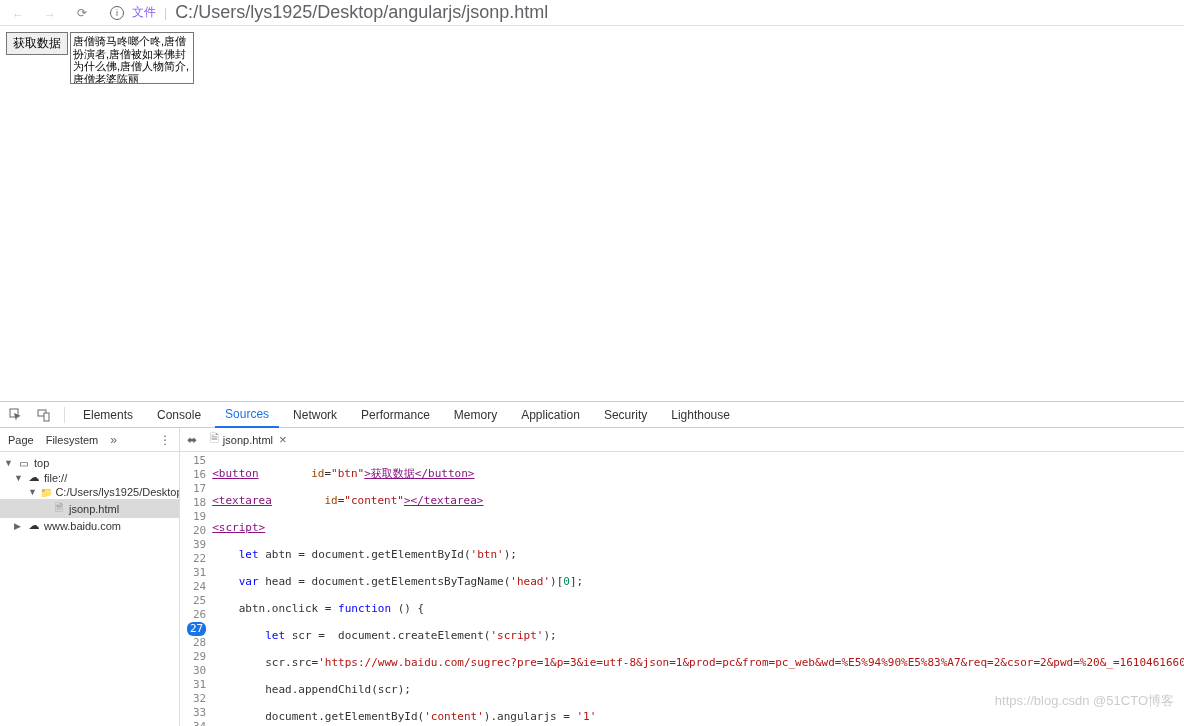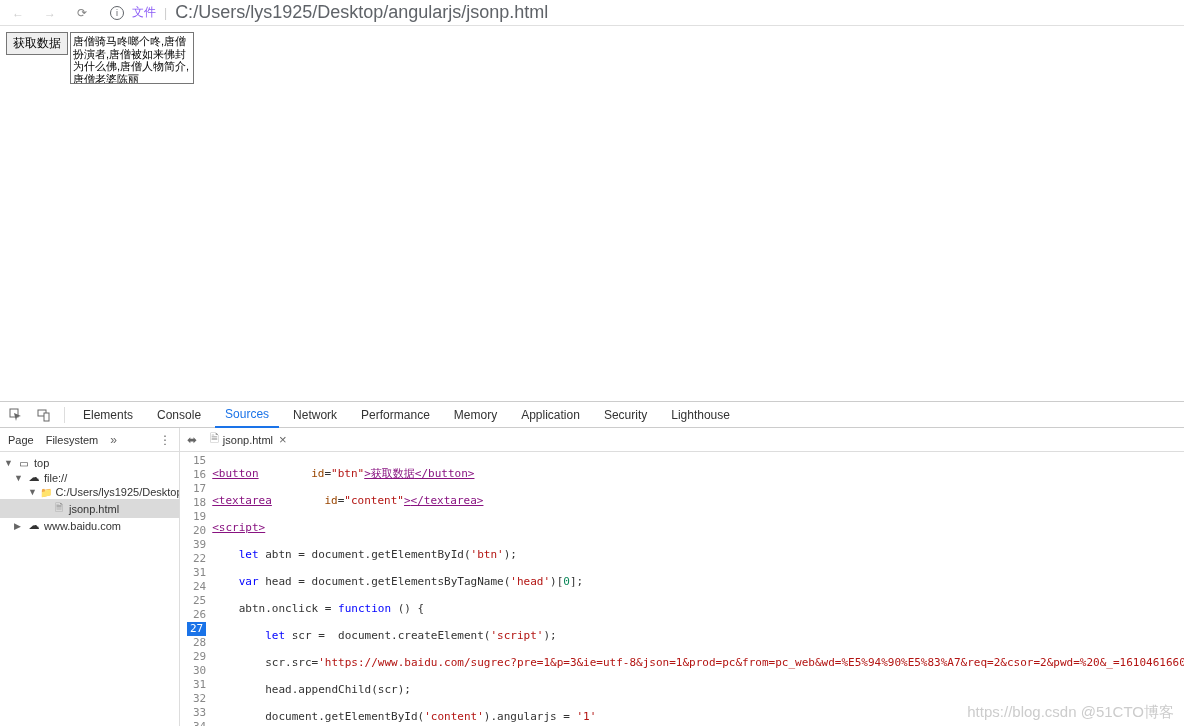--- a/index.html
+++ b/index.html
@@ -46,31 +46,31 @@
     
     .dt-editor { flex: 1; display: flex; flex-direction: column; }
     .editor-tabs { height: 24px; display: flex; align-items: center; border-bottom: 1px solid #ddd; padding: 0 4px; gap: 4px; }
     .ed-nav { width: 16px; color: #666; display: flex; align-items: center; justify-content: center; }
     .ed-tab { display: flex; align-items: center; gap: 4px; padding: 0 6px; height: 20px; font-size: 11px; }
     .ed-close { color: #666; font-size: 13px; margin-left: 2px; }
     
     .code-area { flex: 1; display: flex; font-family: Consolas, Menlo, monospace; font-size: 11px; overflow: auto; }
     .line-nums { text-align: right; color: #888; padding: 2px 6px 2px 10px; user-select: none; background: #fff; flex-shrink: 0; }
     .line-nums div { height: 14px; line-height: 14px; }
-    .line-nums div.hl { background: #1a73e8; color: #fff; border-radius: 0; padding: 0 3px; margin-left: -3px; }
+    .line-nums div.hl { background: #1a73e8; color: #fff; border-radius: 6px; padding: 0 3px; margin-left: -3px; }
     .code-lines { flex: 1; padding: 2px 0; white-space: pre; }
     .code-lines div { height: 14px; line-height: 14px; }
     
     .c-tag { color: #881280; text-decoration: underline; }
     .c-attr { color: #994500; margin-left: 46px; }
     .c-str { color: #b31412; }
     .c-kw { color: #0000ff; margin-top: 20px; }
     .c-num { color: #098658; }
     
-    .watermark { position: absolute; bottom: 4px; right: 10px; color: #ccc; font-size: 15px; }
+    .watermark { position: absolute; bottom: 16px; right: 10px; color: #ccc; font-size: 13px; }
   </style>
 </head>
 <body>
 
 <div class="browser-toolbar">
   <div class="nav-btn disabled">←</div>
   <div class="nav-btn disabled">→</div>
   <div class="nav-btn">⟳</div>
   <div class="addr-bar">
     <span class="info-icon">i</span>

